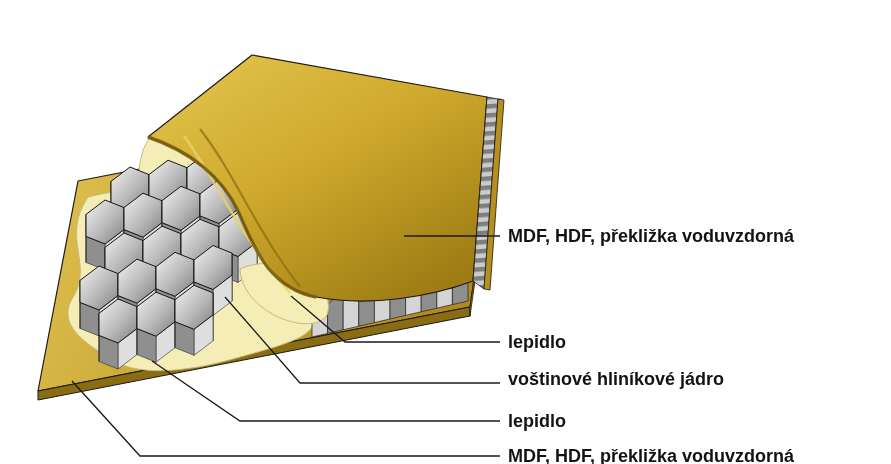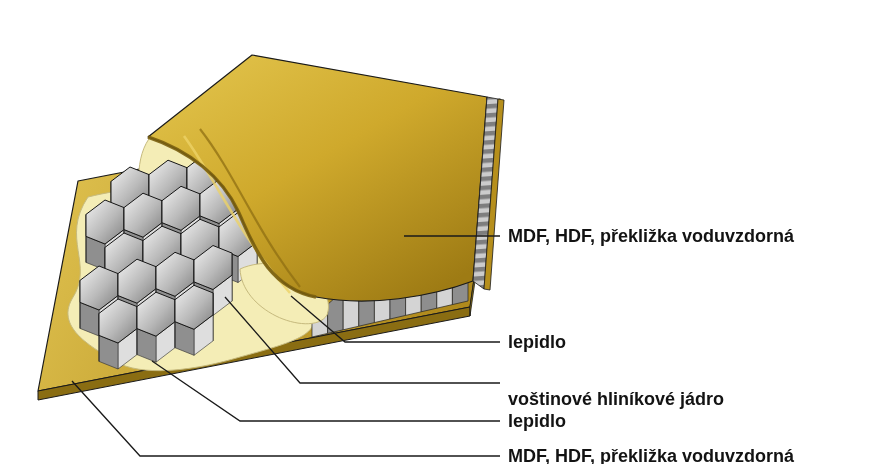--- a/index.html
+++ b/index.html
@@ -200,16 +200,16 @@
         <polyline points="500,197 404,197" fill="none" stroke="#1a1a1a" stroke-width="1.3"></polyline>
         <polyline points="500,303 345,303 291,257" fill="none" stroke="#1a1a1a" stroke-width="1.3"></polyline>
         <polyline points="500,344 300,344 225,258" fill="none" stroke="#1a1a1a" stroke-width="1.3"></polyline>
         <polyline points="500,382 240,382 152,322" fill="none" stroke="#1a1a1a" stroke-width="1.3"></polyline>
         <polyline points="500,417 140,417 72,342" fill="none" stroke="#1a1a1a" stroke-width="1.3"></polyline>
       </g>
   </svg>
 
   <div class="label" style="top:187px">MDF, HDF, překližka voduvzdorná</div>
   <div class="label" style="top:293px">lepidlo</div>
-  <div class="label" style="top:350px">voštinové hliníkové jádro</div>
+  <div class="label" style="top:330px">voštinové hliníkové jádro</div>
   <div class="label" style="top:372px">lepidlo</div>
   <div class="label" style="top:407px">MDF, HDF, překližka voduvzdorná</div>
 </div>
 
 </body></html>

